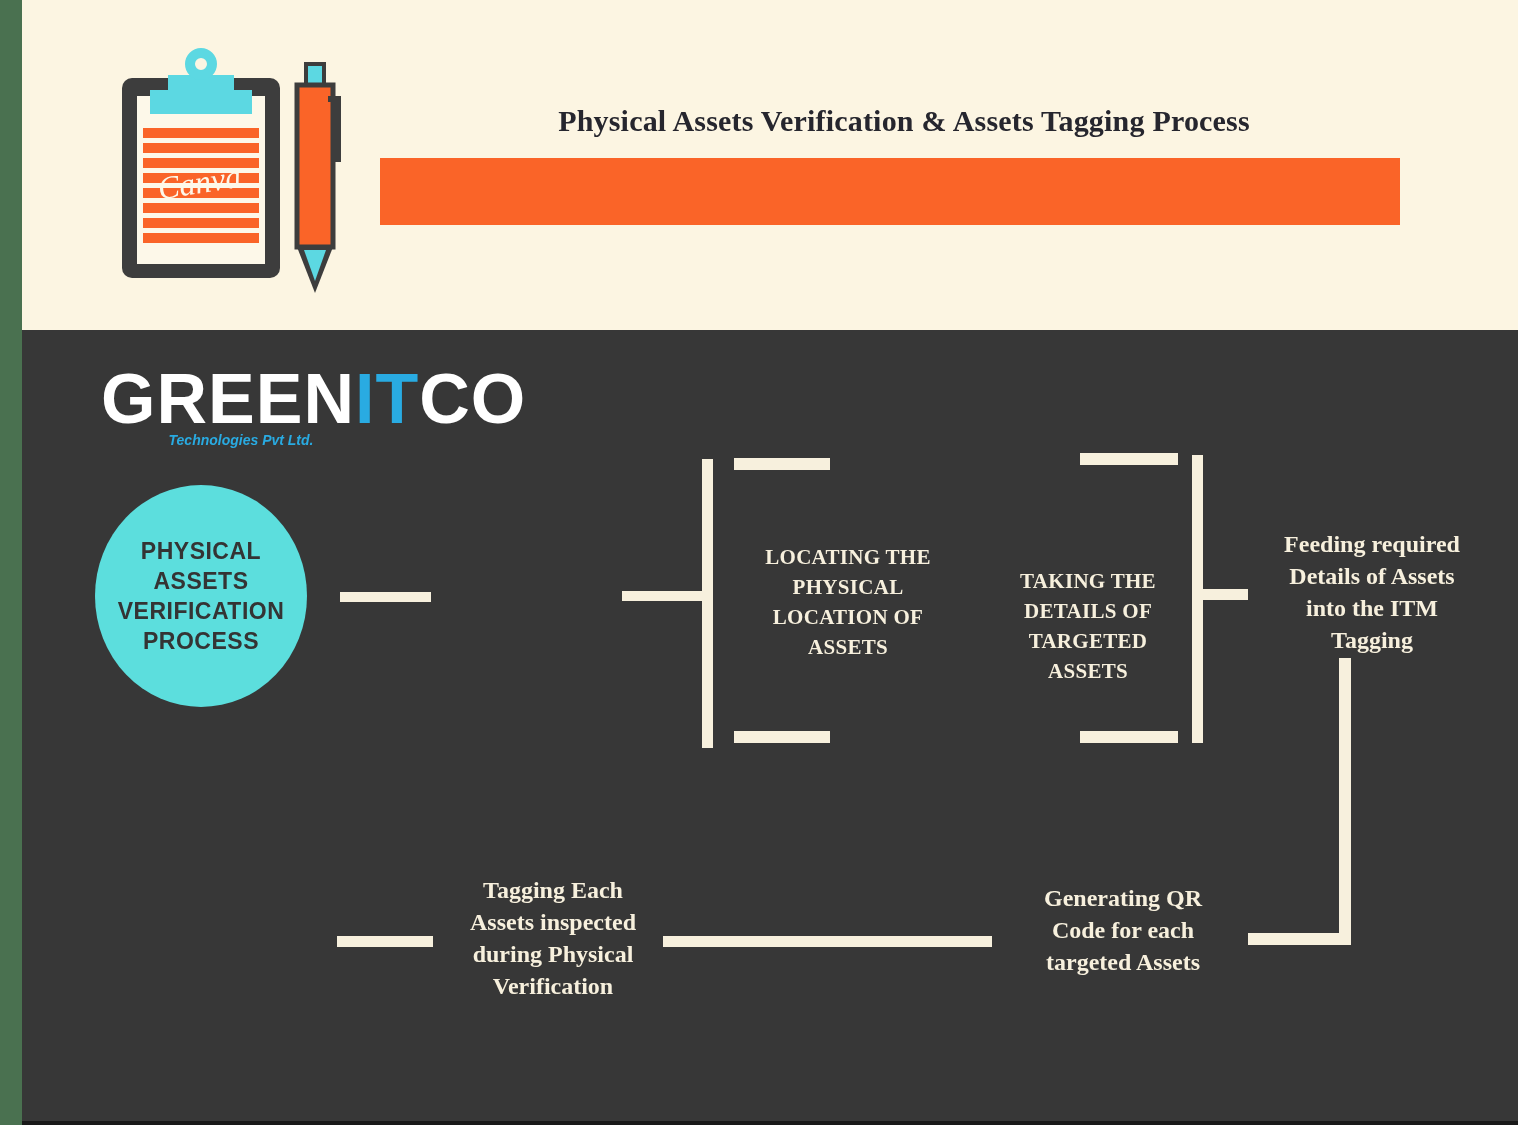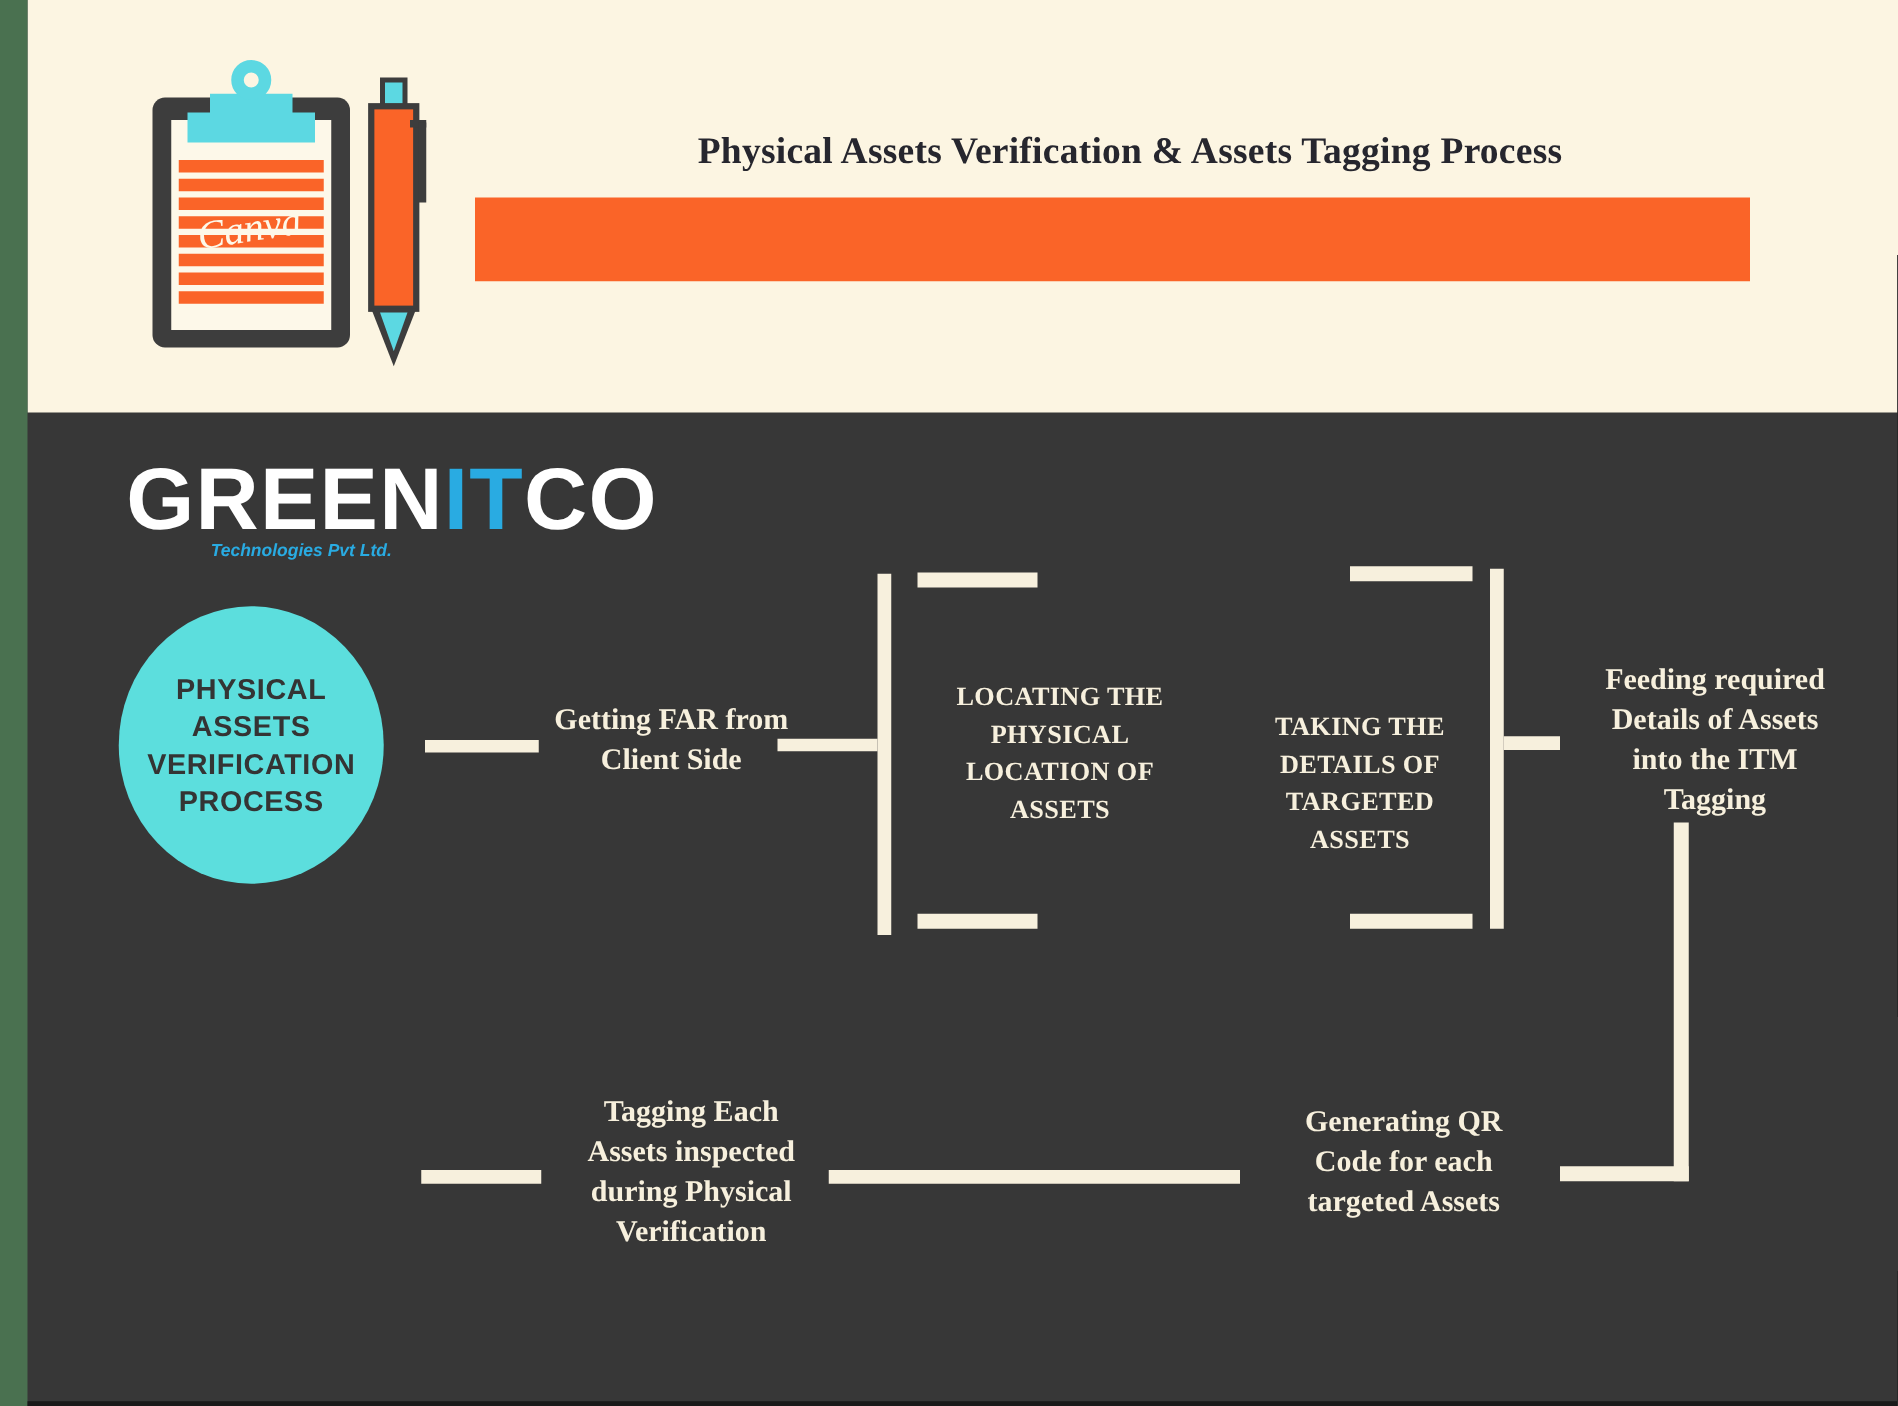--- a/index.html
+++ b/index.html
@@ -115,22 +115,20 @@
     <div class="logo-sub">Technologies Pvt Ltd.</div>
   </div>
 
   <div class="abs circle teal-circle">PHYSICAL
 ASSETS
 VERIFICATION
 PROCESS</div>
 
   <div class="abs bar" style="left:340px;top:592px;width:91px;height:10px;"></div>
 
-  <div class="abs step serif24" style="left:427px;top:560px;width:220px;">Getting FAR from
-Client Side</div>
 
   <div class="abs bar" style="left:622px;top:591px;width:80px;height:10px;"></div>
 
   <div class="abs bar" style="left:702px;top:459px;width:11px;height:289px;"></div>
   <div class="abs bar" style="left:734px;top:458px;width:96px;height:12px;"></div>
   <div class="abs bar" style="left:734px;top:731px;width:96px;height:12px;"></div>
 
   <div class="abs step caps21" style="left:740px;top:542px;width:216px;">LOCATING THE
 PHYSICAL
 LOCATION OF

